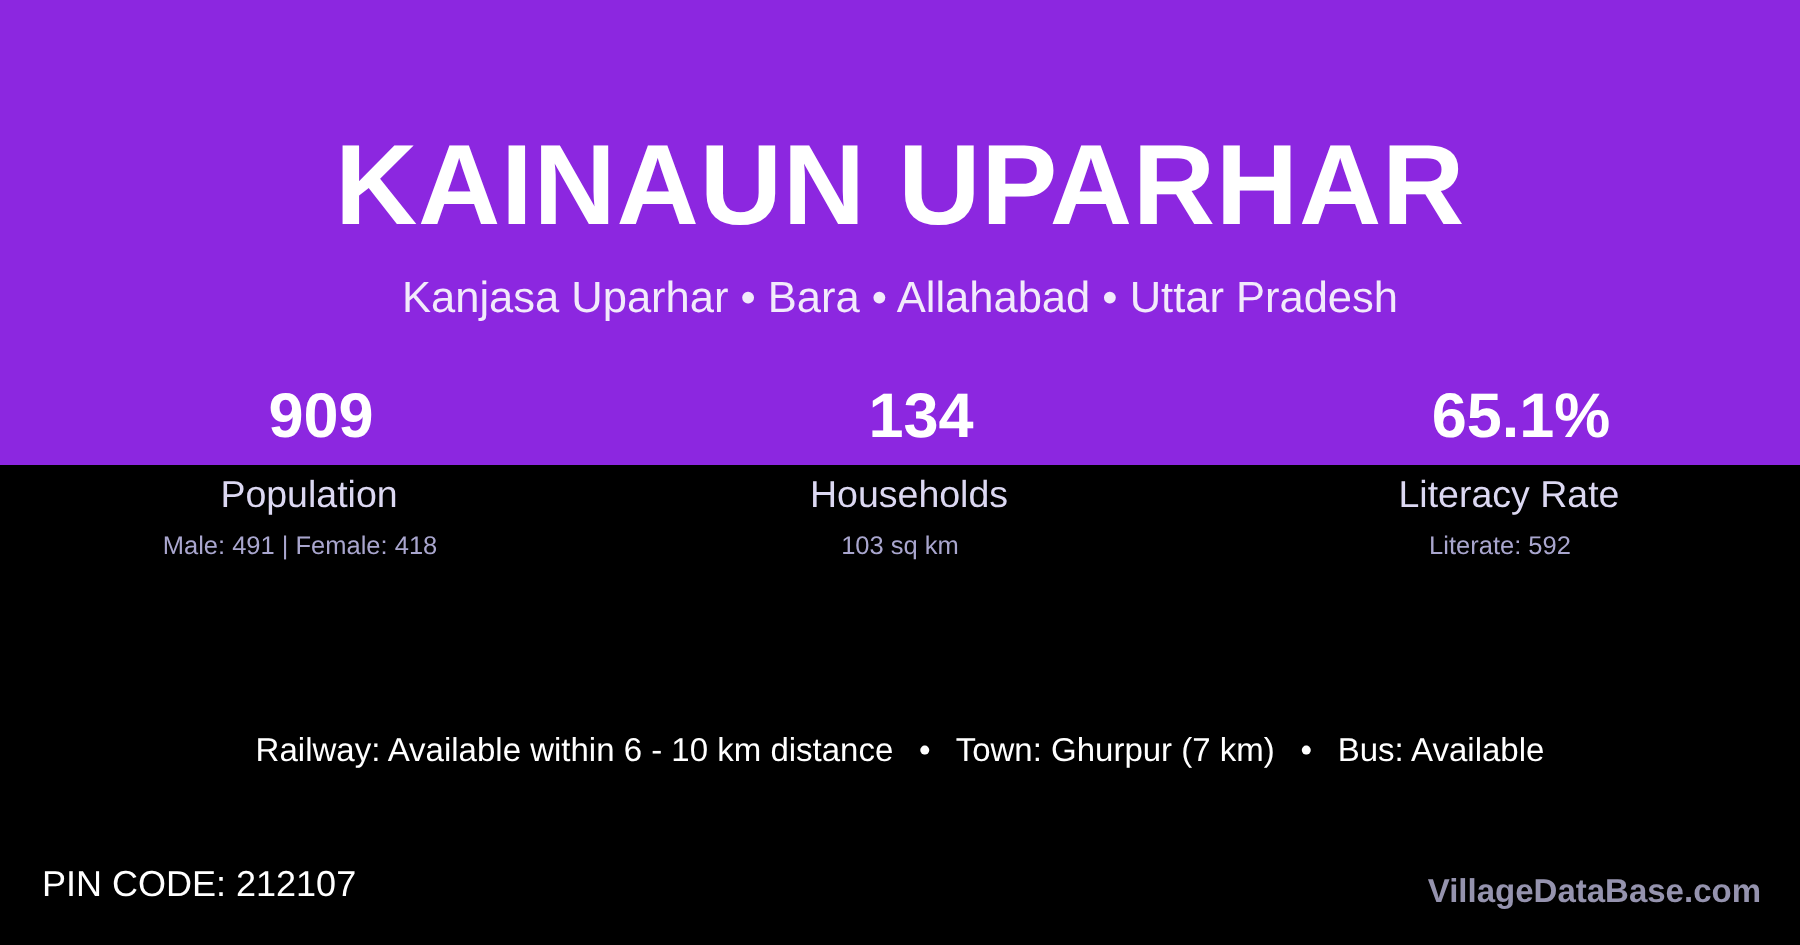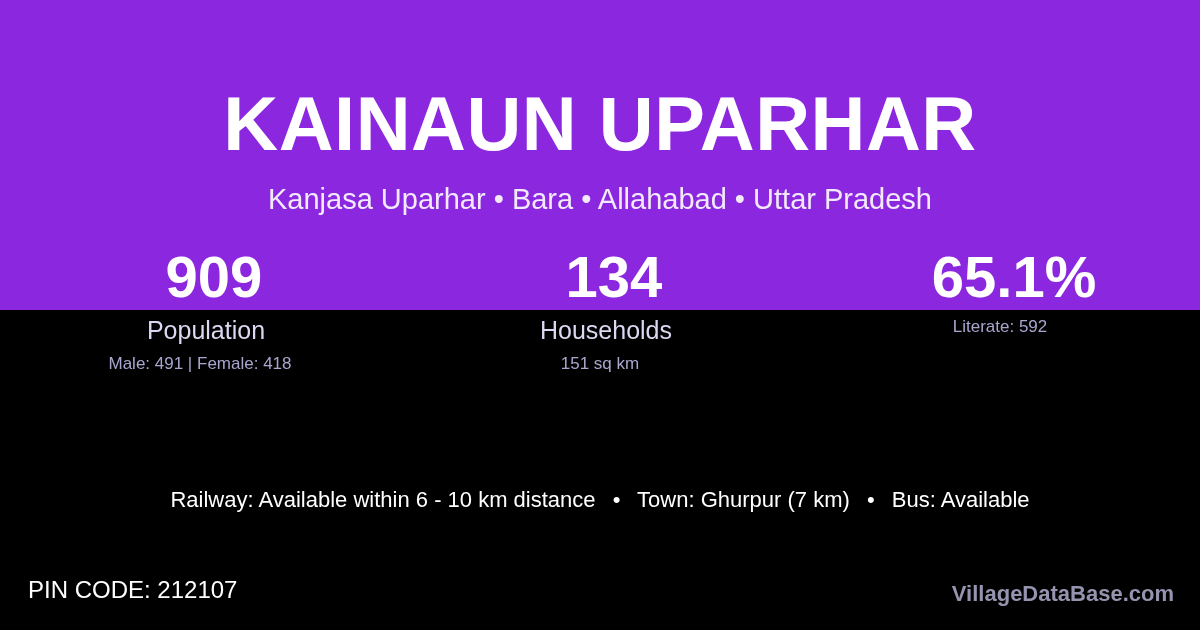--- a/index.html
+++ b/index.html
@@ -60,21 +60,21 @@
     top: 246px;
     width: 1200px;
     height: 140px;
     display: flex;
   }
   .stat-col {
     flex: 1 1 0;
     text-align: center;
   }
   .stat-value {
-    font-size: 58px;
+    font-size: 42px;
     line-height: 62px;
     font-weight: bold;
     color: #FFFFFF;
     white-space: nowrap;
     padding-left: 28px;
   }
   .stat-label {
     margin-top: 8px;
     font-size: 25px;
     line-height: 29px;
@@ -145,25 +145,26 @@
 
     <div class="stat-col">
       <div class="stat-value">909</div>
       <div class="stat-label">Population</div>
       <div class="stat-sub">Male: 491 | Female: 418</div>
     </div>
 
     <div class="stat-col">
       <div class="stat-value">134</div>
       <div class="stat-label">Households</div>
-      <div class="stat-sub">151 sq km</div>
+      <div class="stat-sub">103 sq km</div>
     </div>
 
     <div class="stat-col">
       <div class="stat-value">65.1%</div>
+      <div class="stat-label">Literacy Rate</div>
       <div class="stat-sub">Literate: 592</div>
     </div>
 
   </div>
 
   <div id="amenities-line">
     <span>Railway: Available within 6 - 10 km distance</span>
     <span class="amenity-sep">•</span>
     <span>Town: Ghurpur (7 km)</span>
     <span class="amenity-sep">•</span>

